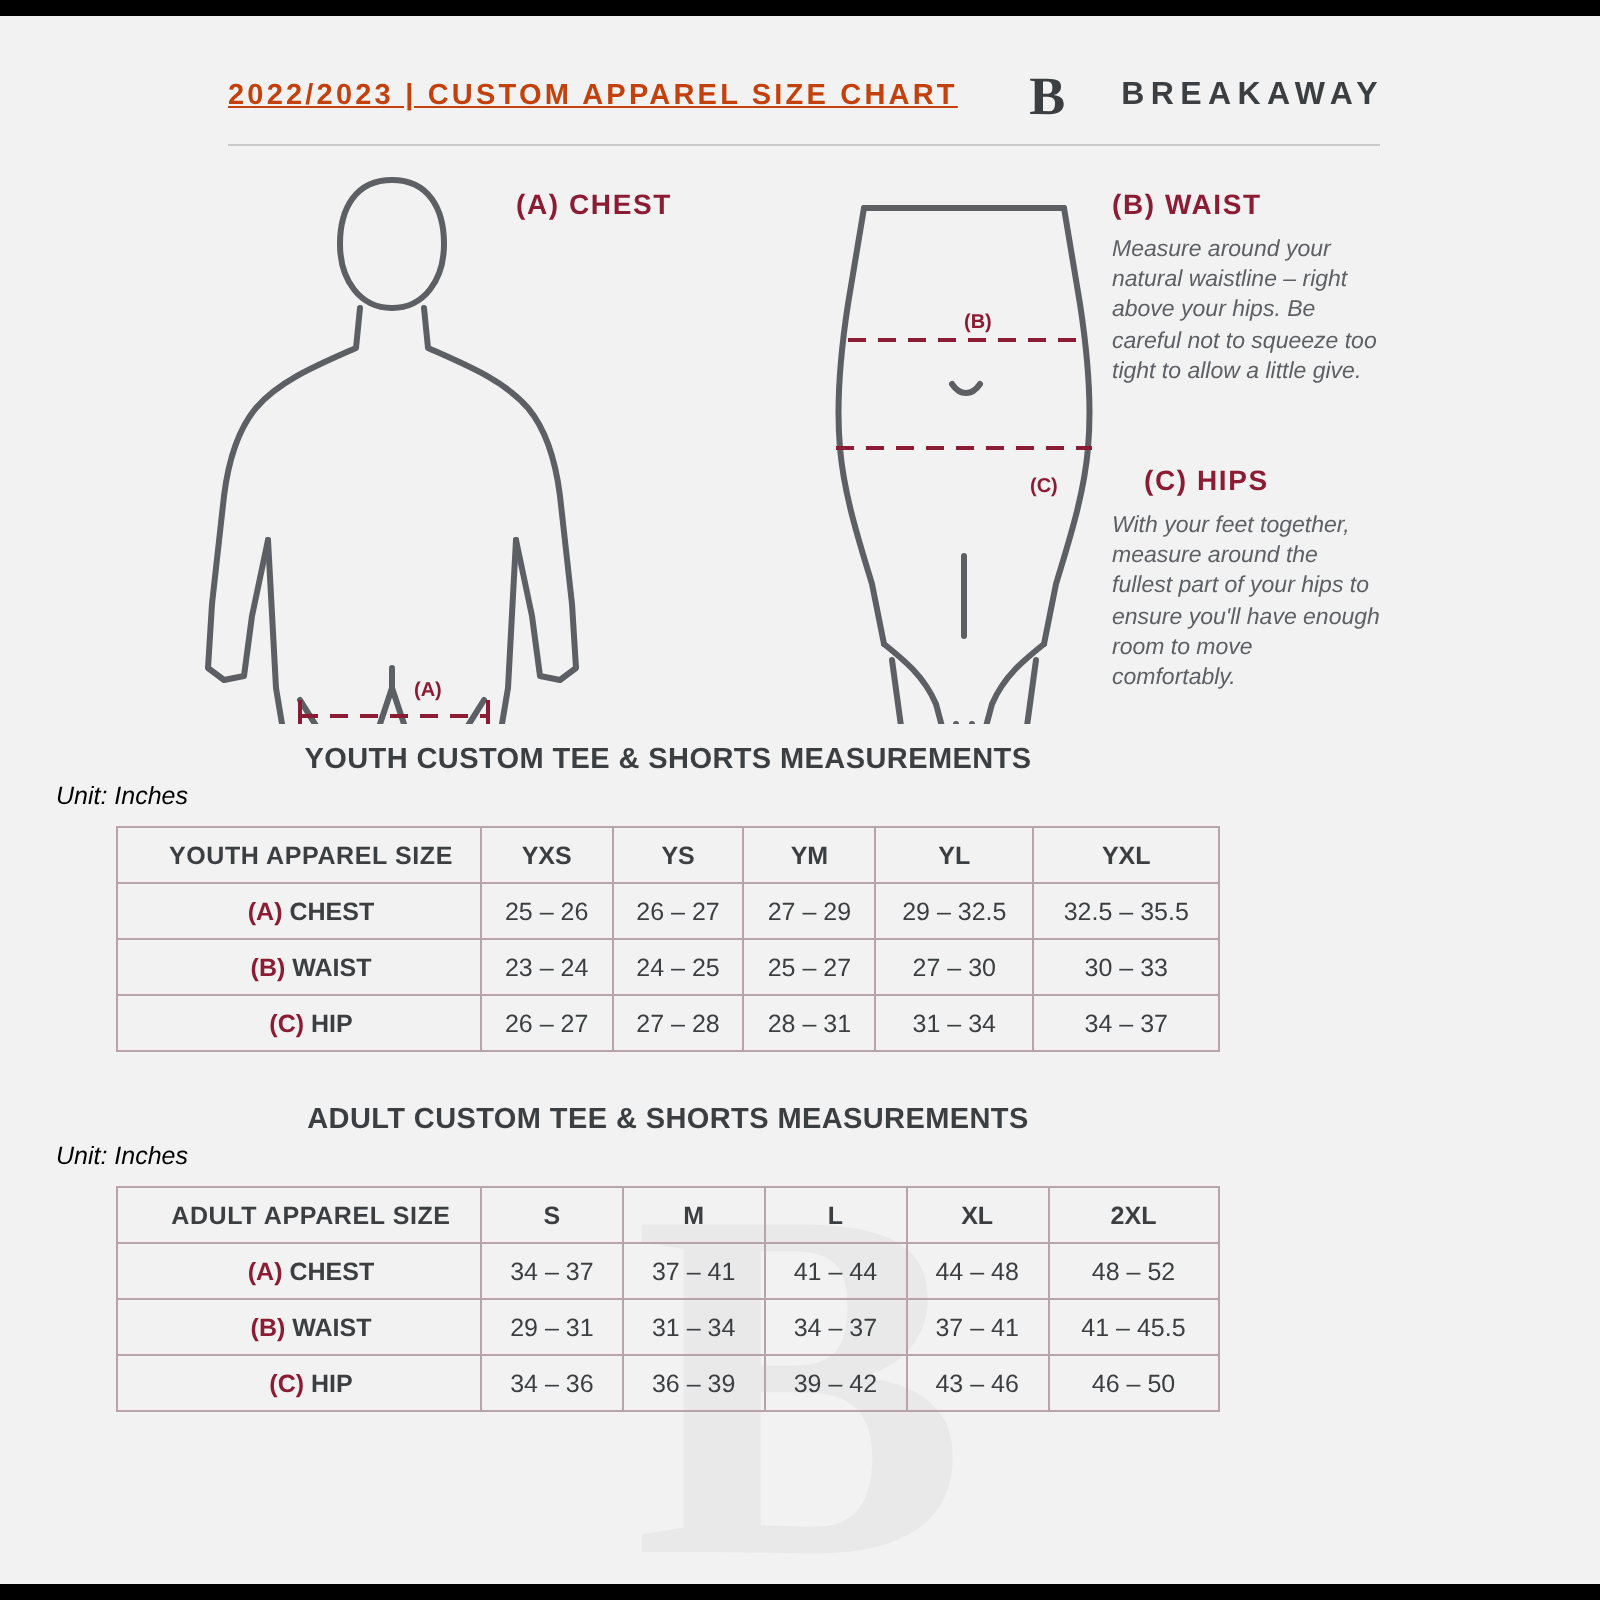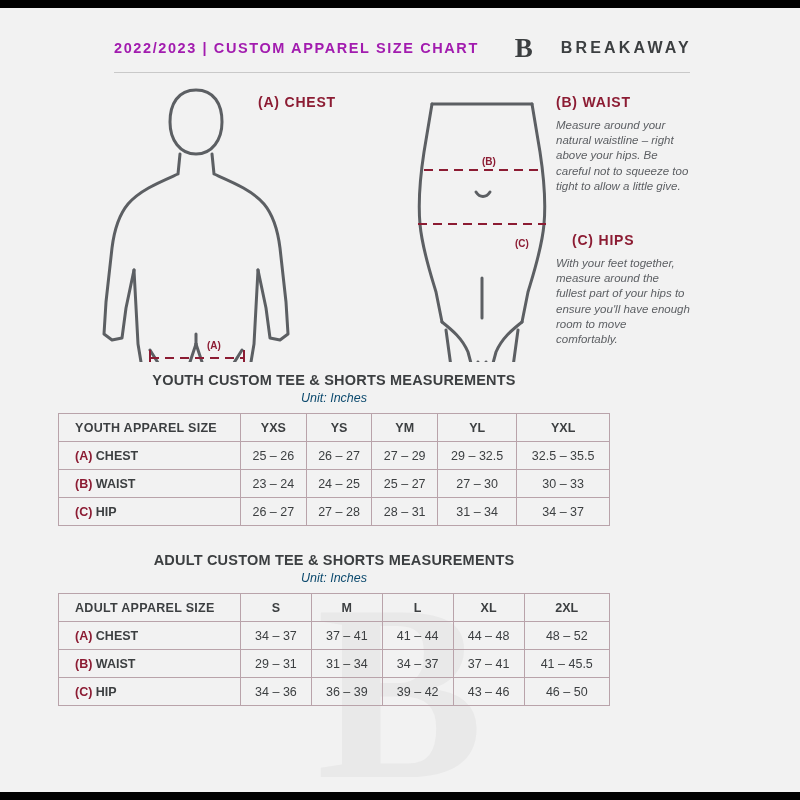--- a/index.html
+++ b/index.html
@@ -43,21 +43,22 @@
     left: 0; top: 24px;
     width: 800px;
     height: 44px;
   }
   .header-title {
     position: absolute;
     left: 114px; top: 8px;
     font-size: 14.5px;
     font-weight: bold;
     letter-spacing: 1.6px;
-    color: #a21caf;
+    color: #c2410c;
+    text-decoration: underline;
   }
   .brand {
     position: absolute;
     right: 108px; top: 2px;
     display: flex;
     align-items: center;
     gap: 12px;
   }
   .brand-mark {
     font-family: "Liberation Serif", serif;
@@ -113,43 +114,42 @@
   
   .table-block { position: absolute; left: 0; width: 640px; padding-left: 28px; }
   .tbl-title {
     text-align: center;
     font-size: 14.5px;
     font-weight: bold;
     color: #3c3f41;
     letter-spacing: 0.2px;
   }
   .tbl-unit {
-    text-align: center;
     font-size: 12.5px;
     font-style: italic;
-    color: #0c4a6e;
+    color: #000000;
     margin-top: 3px;
     margin-bottom: 8px;
   }
   table.size {
     border-collapse: collapse;
     margin: 0 auto;
     width: 552px;
     background: transparent;
   }
   table.size th, table.size td {
     border: 1px solid #b9a3aa;
     height: 28px;
     font-size: 12.5px;
     color: #3c3f41;
     text-align: center;
     padding: 0 4px;
   }
   table.size th.rowhead, table.size td.rowhead {
-    text-align: left;
+    text-align: center;
     padding-left: 16px;
     width: 182px;
   }
   table.size thead th {
     font-weight: bold;
     font-size: 12.5px;
   }
   table.size thead th.rowhead { font-weight: bold; letter-spacing: 0.3px; }
   table.size tbody td { font-size: 12.5px; }
   table.size tbody td.rowhead { font-weight: bold; }

